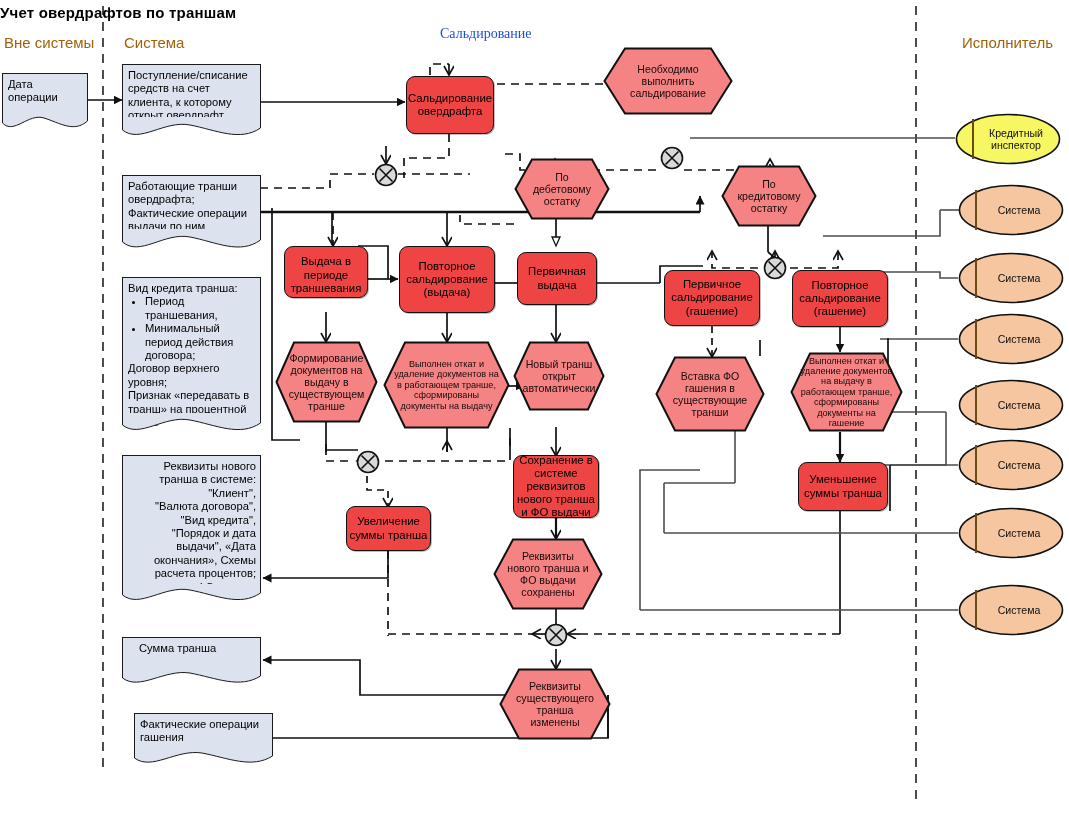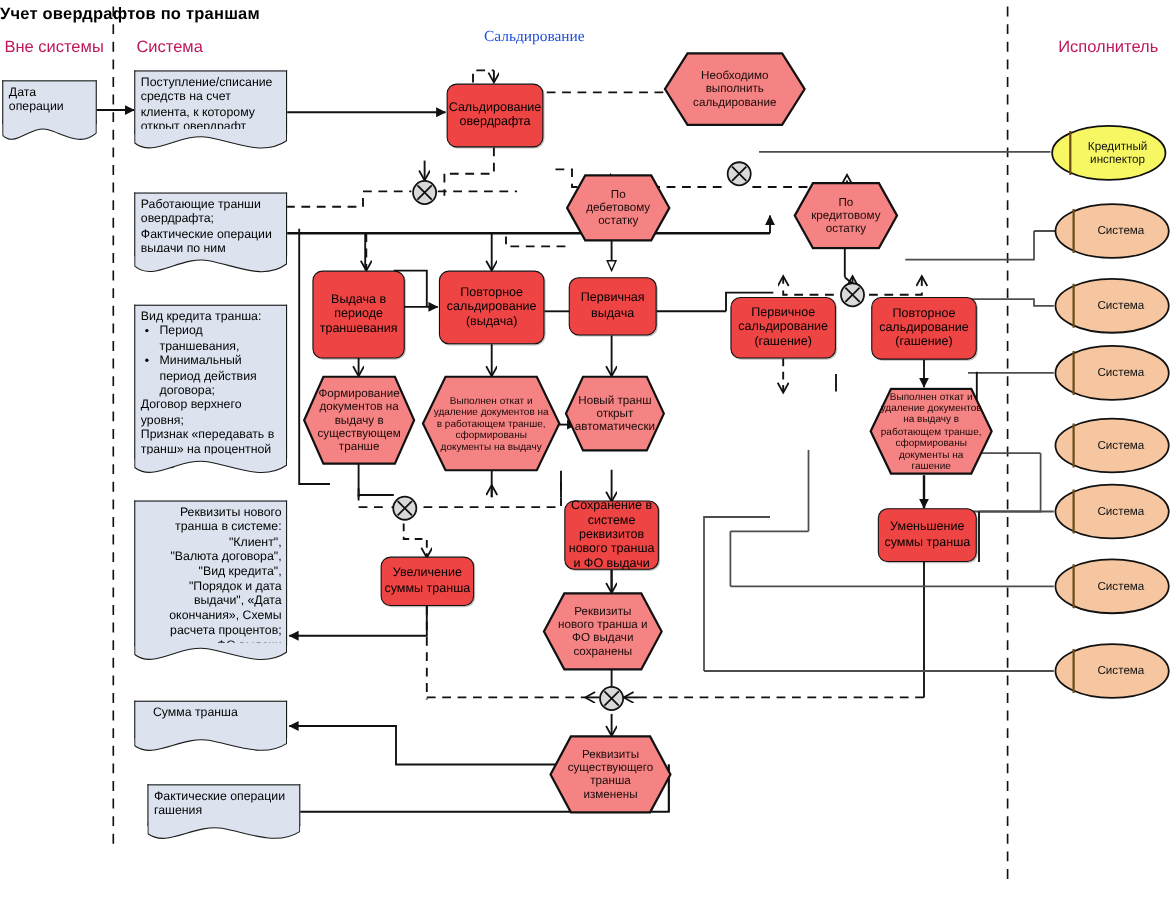--- a/index.html
+++ b/index.html
@@ -13,21 +13,21 @@
   #stage{position:absolute;left:0;top:0;width:1069px;height:826px;}
   svg#wires{position:absolute;left:0;top:0;width:1069px;height:826px;}
 
   .node{position:absolute;box-sizing:border-box;display:flex;align-items:center;justify-content:center;text-align:center;}
 
   
   .doc-title{
     position:absolute;font-size:15px;font-weight:bold;text-align:left;
     letter-spacing:.2px;
   }
-  .swim-title{position:absolute;font-size:15px;color:#be185d;}
+  .swim-title{position:absolute;font-size:15px;color:#a16207;}
   .phase-title{position:absolute;font-size:14px;font-family:"Liberation Serif",serif;color:#1d4ed8;}
 
   
   .docshape{position:absolute;}
   .docshape .body{
     position:absolute;left:0;top:0;right:0;
     background:#dce3ef;border:1px solid #1b1b1b;border-bottom:none;
     box-sizing:border-box;
     padding:4px 4px 0 5px;
     font-size:11.2px;line-height:13.4px;text-align:left;color:#000;
@@ -279,21 +279,21 @@
     <div class="body" style="height:38px;white-space:pre-line;"><span>Фактические операции гашения</span></div>
     <svg class="wave" width="139" height="21" viewBox="0 0 139 21">
       <path d="M0.5,0 L0.5,10 C18,23 42,1 68,5 C94,10 118,21 138.5,8 L138.5,0" fill="#DCE3EF" stroke="#1b1b1b" stroke-width="1"></path>
     </svg>
   </div>
 
   <div class="node task" style="left:406px;top:76px;width:88px;height:58px;">
     <span>Сальдирование овердрафта</span>
   </div>
 
-  <div class="node task" style="left:284px;top:246px;width:84px;height:80px;">
+  <div class="node task" style="left:284px;top:246px;width:84px;height:52px;align-items:flex-end;">
     <span>Выдача в периоде траншевания</span>
   </div>
 
   <div class="node task" style="left:399px;top:246px;width:96px;height:67px;">
     <span>Повторное сальдирование (выдача)</span>
   </div>
 
   <div class="node task" style="left:517px;top:252px;width:80px;height:53px;">
     <span>Первичная выдача</span>
   </div>
@@ -353,20 +353,26 @@
     <div class="hexlabel">Выполнен откат и удаление документов на в работающем транше, сформированы документы на выдачу</div>
   </div>
 
   <div class="hexwrap" style="left:513px;top:341px;width:92px;height:70px;">
     <svg width="92" height="70" viewBox="0 0 92 70">
       <polygon points="17,1.5 75,1.5 90.5,35 75,68.5 17,68.5 1.5,35" fill="#F58383" stroke="#111" stroke-width="2"></polygon>
     </svg>
     <div class="hexlabel">Новый транш открыт автоматически</div>
   </div>
 
+  <div class="hexwrap" style="left:655px;top:356px;width:110px;height:76px;">
+    <svg width="110" height="76" viewBox="0 0 110 76">
+      <polygon points="20,1.5 90,1.5 108.5,38 90,74.5 20,74.5 1.5,38" fill="#F58383" stroke="#111" stroke-width="2"></polygon>
+    </svg>
+    <div class="hexlabel">Вставка ФО гашения в существующие транши</div>
+  </div>
 
   <div class="hexwrap small" style="left:790px;top:352px;width:113px;height:80px;">
     <svg width="113" height="80" viewBox="0 0 113 80">
       <polygon points="20,1.5 93,1.5 111.5,40 93,78.5 20,78.5 1.5,40" fill="#F58383" stroke="#111" stroke-width="2"></polygon>
     </svg>
     <div class="hexlabel">Выполнен откат и удаление документов на выдачу в работающем транше, сформированы документы на гашение</div>
   </div>
 
   <div class="hexwrap" style="left:493px;top:538px;width:110px;height:72px;">
     <svg width="110" height="72" viewBox="0 0 110 72">

